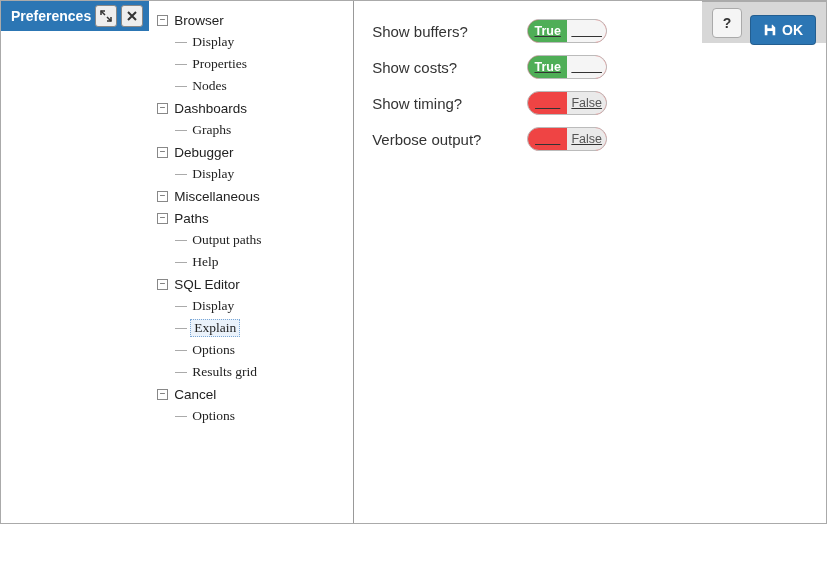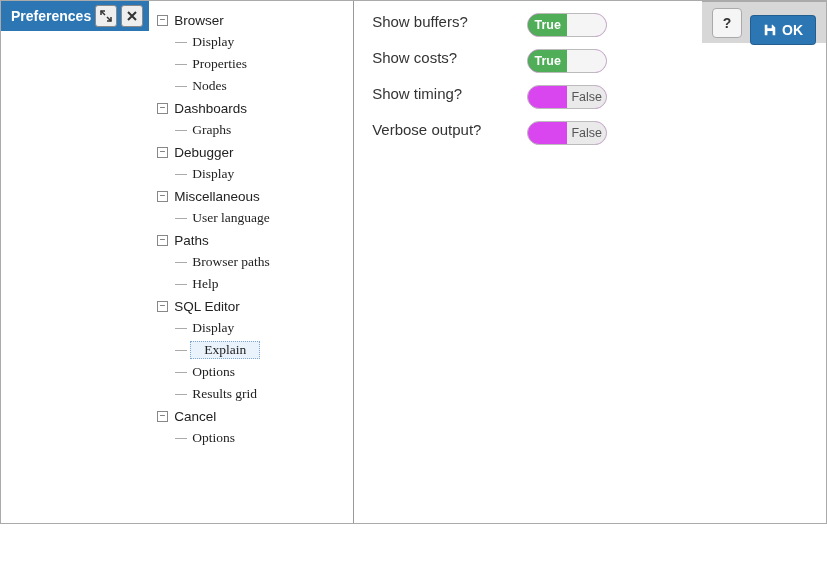--- a/index.html
+++ b/index.html
@@ -73,45 +73,46 @@
     width: 12px; height: 1px;
     background: #aaa;
     margin-right: 3px;
     display: inline-block;
   }
   .children { padding-left: 18px; position: relative; font-family: Liberation Serif, serif; }
   .node-label { padding: 0 2px; }
   .node-label.selected {
     border: 1px dotted #7aa7d6;
     background: #eaf2fb;
-    padding: 0 13px;
+    padding: 0 3px;
   }
   .content {
     flex: 1;
     padding: 12px 18px;
     overflow: auto;
   }
   .setting-row {
-    display: flex; 
+    display: flex; align-items: center;
     height: 36px;
   }
   .setting-label {
     width: 155px;
     font-size: 15px;
     color: #333;
   }
   .toggle-pill {
     width: 80px; height: 24px;
     border: 1px solid #bbb;
     border-radius: 12px;
     display: flex;
     overflow: hidden;
     cursor: pointer;
-    background: #d946ef;
+    background: #ef4444;
     font-size: 12.5px;
+    text-decoration: underline;
   }
   .toggle-pill .half {
     flex: 1;
     display: flex; align-items: center; justify-content: center;
   }
   .toggle-pill.on .half.true {
     background: #4fae57;
     color: #fff;
     font-weight: 600;
   }
@@ -215,36 +216,30 @@
                   <span class="dash"></span>
                   <span class="node-label">Display</span>
                 </div>
             </div>
           </li>
           <li>
             <div class="node-row">
               <span class="toggle">−</span>
               <span class="node-label">Miscellaneous</span>
             </div>
-            <div class="children">
-              <div class="node-row">
-                  <span class="dash"></span>
-                  <span class="node-label">User language</span>
-                </div>
-            </div>
           </li>
           <li>
             <div class="node-row">
               <span class="toggle">−</span>
               <span class="node-label">Paths</span>
             </div>
             <div class="children">
               <div class="node-row">
                   <span class="dash"></span>
-                  <span class="node-label">Browser paths</span>
+                  <span class="node-label">Output paths</span>
                 </div>
               <div class="node-row">
                   <span class="dash"></span>
                   <span class="node-label">Help</span>
                 </div>
             </div>
           </li>
           <li>
             <div class="node-row">
               <span class="toggle">−</span>

